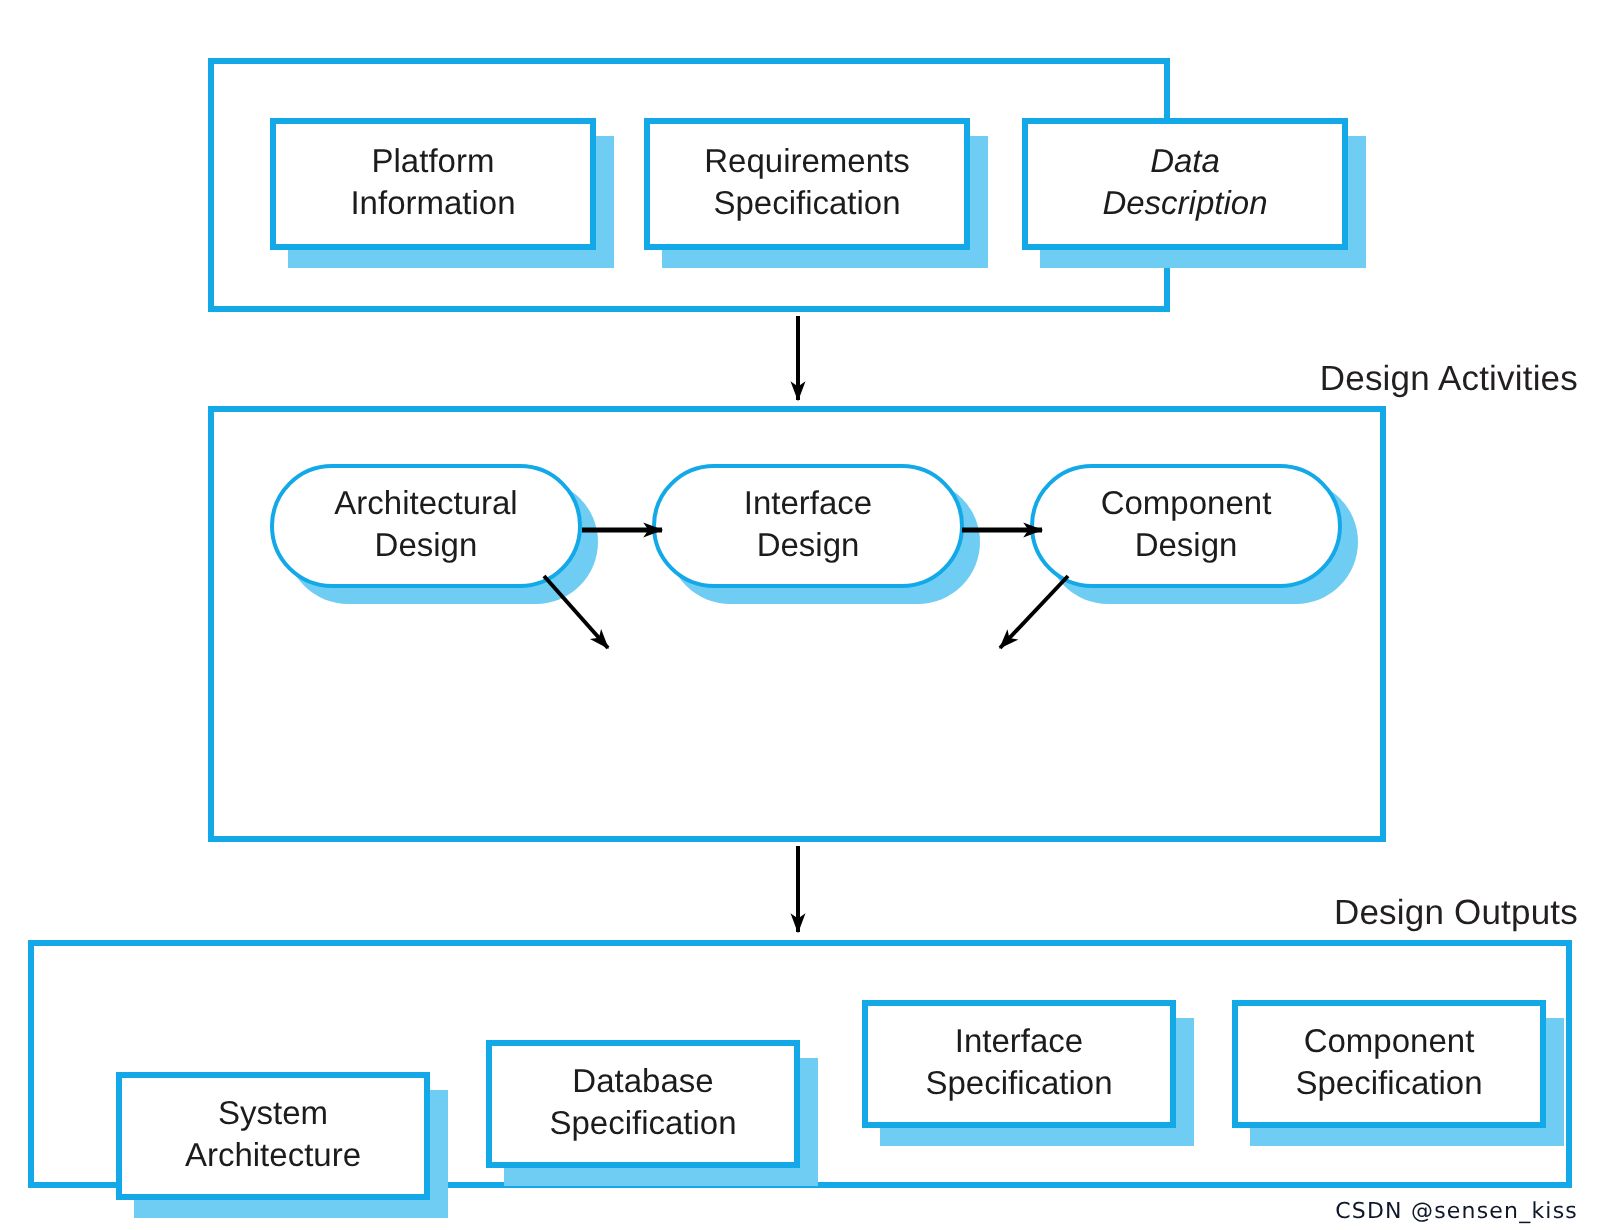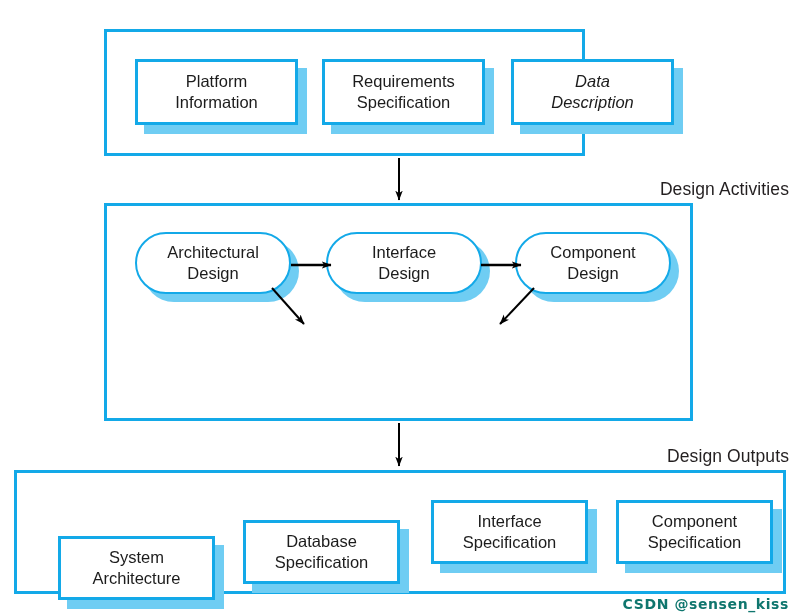--- a/index.html
+++ b/index.html
@@ -119,26 +119,25 @@
     position: absolute;
     left: 0; top: 0;
     width: 801px;
     height: 615px;
     pointer-events: none;
   }
 
   
   .watermark {
     position: absolute;
-    font-size: 14px;
-    color: #0f766e;
+    font-size: 11px;
+    color: #0f172a;
     letter-spacing: 0.6px;
     white-space: nowrap;
     font-family: "DejaVu Sans", sans-serif;
-    font-weight: bold;
   }
 </style>
 </head>
 <body>
 
 <div id="stage">
 
 
   <div class="section-title" style="right:12px; top:446px;">Design Outputs</div>
 

